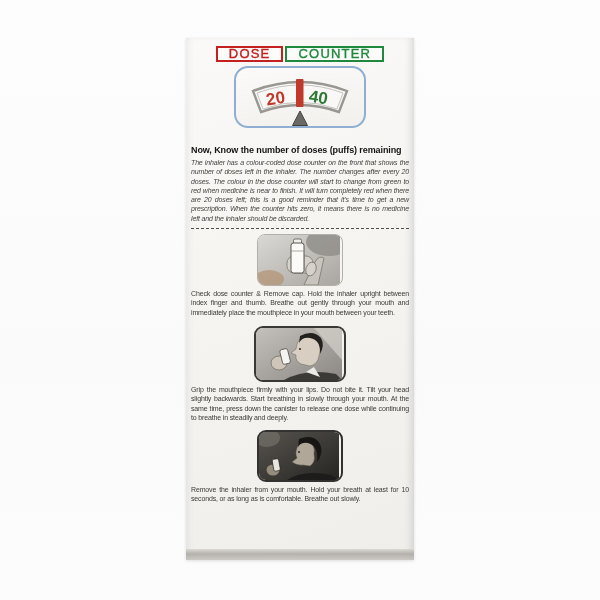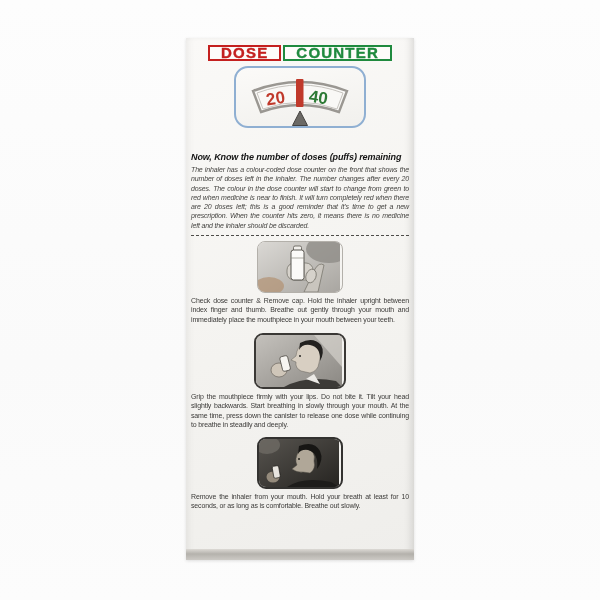--- a/index.html
+++ b/index.html
@@ -21,38 +21,37 @@
   }
   .bottom-fold{
     position:absolute;left:0;bottom:0;width:100%;height:11px;
     background:linear-gradient(180deg,#d9d6d1 0%,#aaa7a1 45%,#c7c4bf 100%);
     opacity:.85;
   }
   
   .title-row{text-align:center;margin-top:2px;height:18px;}
   .title-box{
     display:inline-block;border:2px solid;padding:0 11px;line-height:12px;
-    background:#fdfcfa;font-weight:bold;font-size:15px;letter-spacing:1.2px;
+    background:#fdfcfa;font-weight:normal;font-size:13px;letter-spacing:1.2px;
     -webkit-text-stroke:.4px currentColor;
   }
   .title-box.red{color:#c4201f;border-color:#c4201f;margin-right:2px;}
   .title-box.green{color:#1f8a3e;border-color:#1f8a3e;}
   
   .gauge{
     width:132px;height:62px;margin:4px auto 0 auto;
     border:2px solid #8fafd2;border-radius:14px;
     background:linear-gradient(170deg,#fbfaf8,#f1f0ed);
     box-sizing:border-box;overflow:hidden;
   }
   .gauge svg{display:block;width:128px;height:58px;}
   
   .heading{
-    margin-top:24px;font-size:9px;font-weight:bold;color:#141414;
+    margin-top:17px;font-size:9px;font-weight:bold;color:#141414;
     letter-spacing:-.1px;
-    font-style:italic;
   }
   .para{
     margin-top:3px;font-size:7px;line-height:9.3px;color:#3b3a38;
     text-align:justify;letter-spacing:-.15px;
   }
   .para.italic{font-style:italic;color:#454441;}
   .divider{margin-top:5px;border-top:1.5px dashed #4d4c49;height:0;}
   .section-heading{
     margin-top:5px;text-align:center;font-size:10px;font-weight:bold;color:#161616;
   }

